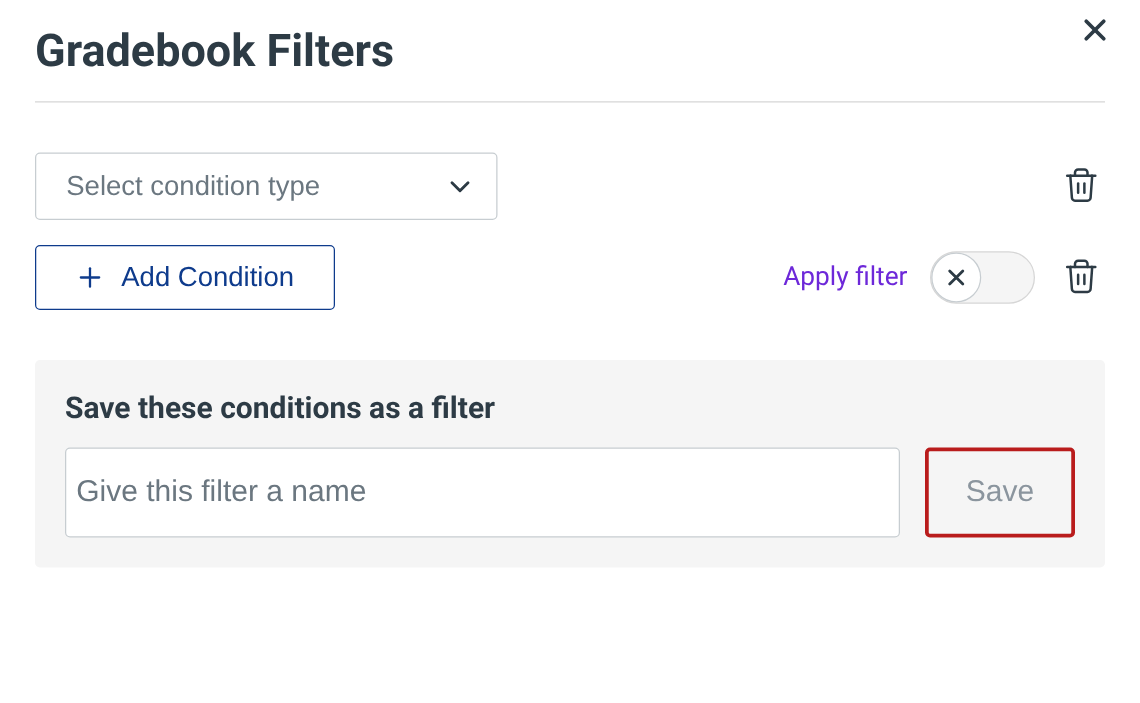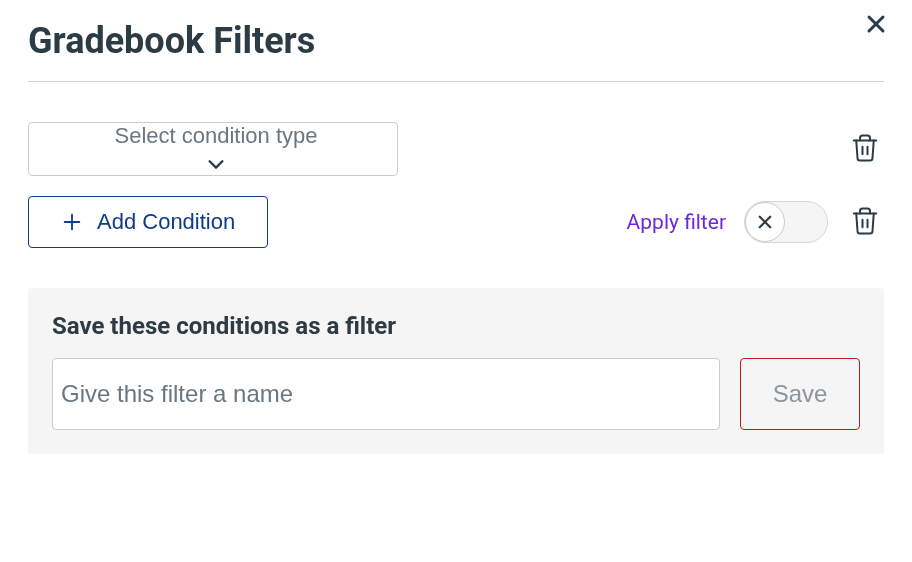--- a/index.html
+++ b/index.html
@@ -59,21 +59,20 @@
       justify-content: space-between;
       width: 370px;
       height: 54px;
       padding: 0 18px 0 24px;
       border: 1px solid #c7cdd1;
       border-radius: 4px;
       background: #fff;
       cursor: pointer;
       font-size: 22px;
       color: #6b7780;
-      flex-direction: column;
     }
     
     .select-condition .chevron {
       width: 22px;
       height: 22px;
       color: #2d3b45;
     }
     
     .trash-btn {
       background: none;
@@ -184,21 +183,21 @@
       background: #fff;
     }
     
     .filter-name-input::placeholder {
       color: #6b7780;
     }
     
     .save-btn {
       width: 120px;
       height: 72px;
-      border: 1px solid #b91c1c;
+      border: 3px solid #b91c1c;
       border-radius: 4px;
       background: #f5f5f5;
       color: #8b959e;
       font-size: 24px;
       cursor: pointer;
     }
   </style>
 </head>
 <body>
 

